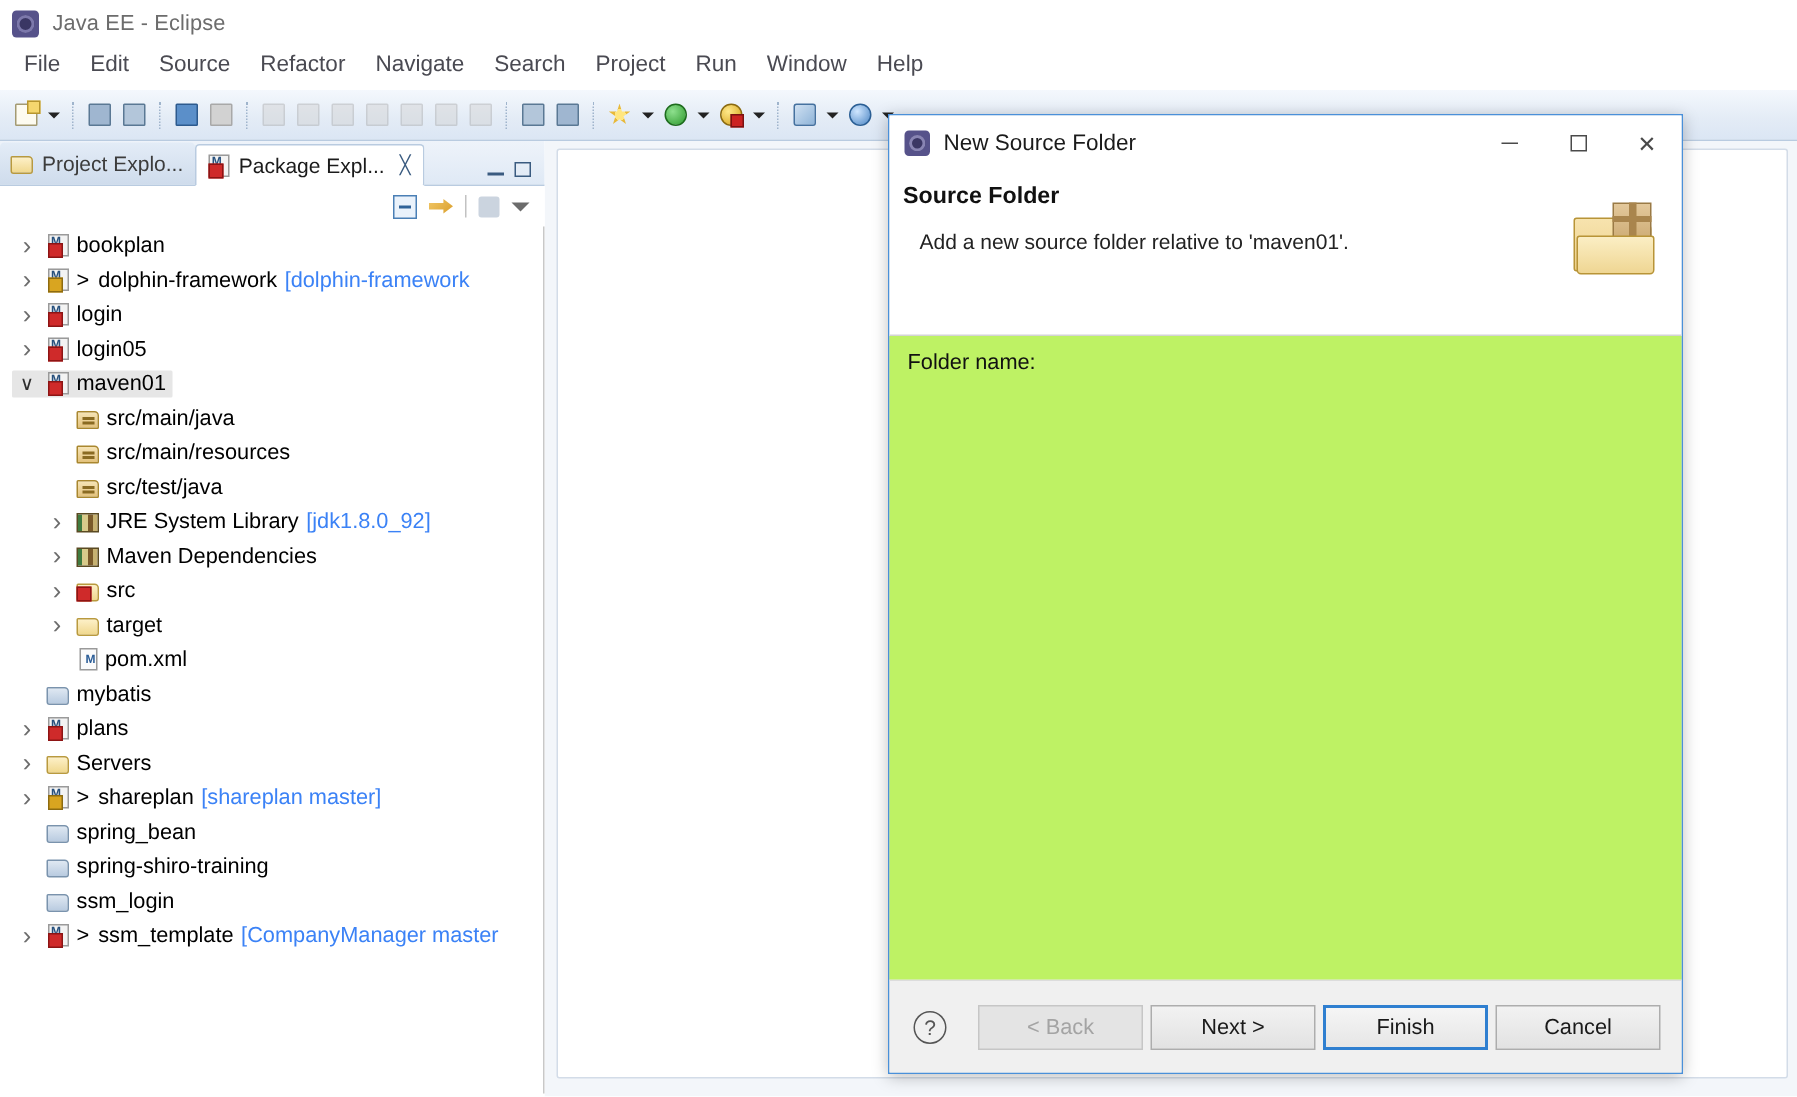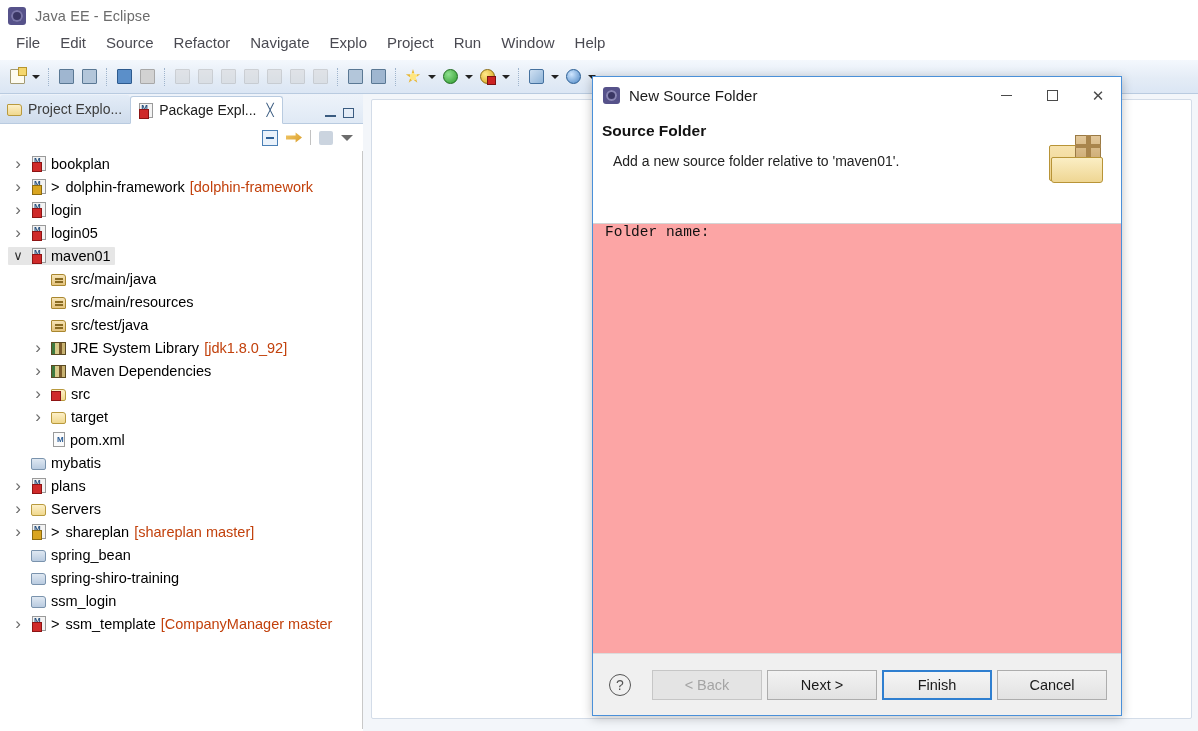--- a/index.html
+++ b/index.html
@@ -231,21 +231,21 @@
     content: "M"; position: absolute; left: 3px; top: 2px;
     font-size: 8px; font-weight: bold; color: #2a5c96; line-height: 9px;
   }
   
   .ic-closed {
     width: 15px; height: 12px; margin-top: 2px;
     background: linear-gradient(to bottom,#dfe8f2,#b9cbe0);
     border: 1px solid #7a93ad; border-radius: 1px 3px 2px 2px;
   }
   .git-prefix { color: #000; margin-right: 1px; }
-  .annot { color: #c2410c; }
+  .annot { color: #3b82f6; }
 
   
   .editor-area {
     position: absolute; left: 363px; top: 94px; width: 835px; height: 637px;
     background: #f3f6fa;
   }
   .editor-inner {
     position: absolute; left: 8px; top: 5px; right: 6px; bottom: 12px;
     background: #ffffff; border: 1px solid #d3dce8;
     border-radius: 2px;
@@ -309,23 +309,22 @@
   .bi-box::before {
     content: ""; position: absolute; left: 10px; top: -1px;
     width: 5px; height: 24px; background: #a9854d;
   }
   .bi-box::after {
     content: ""; position: absolute; left: -1px; top: 8px;
     width: 26px; height: 4px; background: #a9854d;
   }
 
   .dlg-body {
-    flex: 1; background: #fca5a5; padding: 0 13px 0 12px;
+    flex: 1; background: #bef264; padding: 10px 13px 0 12px;
     position: relative;
-    font-family: Liberation Mono, monospace;
   }
   .field-label { font-size: 14.5px; color: #111; margin-bottom: 7px; }
   .field-input {
     width: 100%; height: 27px;
     background: #ffffff; border: 1px solid #5c9ccc;
     display: flex; align-items: center; padding: 0 4px;
     font-size: 14.5px; color: #000;
   }
   .caret {
     display: inline-block; width: 1px; height: 16px;
@@ -365,21 +364,21 @@
     <div class="eclipse-icon"></div>
     <div class="title-text">Java EE - Eclipse</div>
   </div>
 
   <div class="menubar">
     <div class="menu-item">File</div>
     <div class="menu-item">Edit</div>
     <div class="menu-item">Source</div>
     <div class="menu-item">Refactor</div>
     <div class="menu-item">Navigate</div>
-    <div class="menu-item">Explo</div>
+    <div class="menu-item">Search</div>
     <div class="menu-item">Project</div>
     <div class="menu-item">Run</div>
     <div class="menu-item">Window</div>
     <div class="menu-item">Help</div>
   </div>
 
   <div class="toolbar">
     <div class="tb">
         <div class="ico-box ico-new"></div>
       </div>

